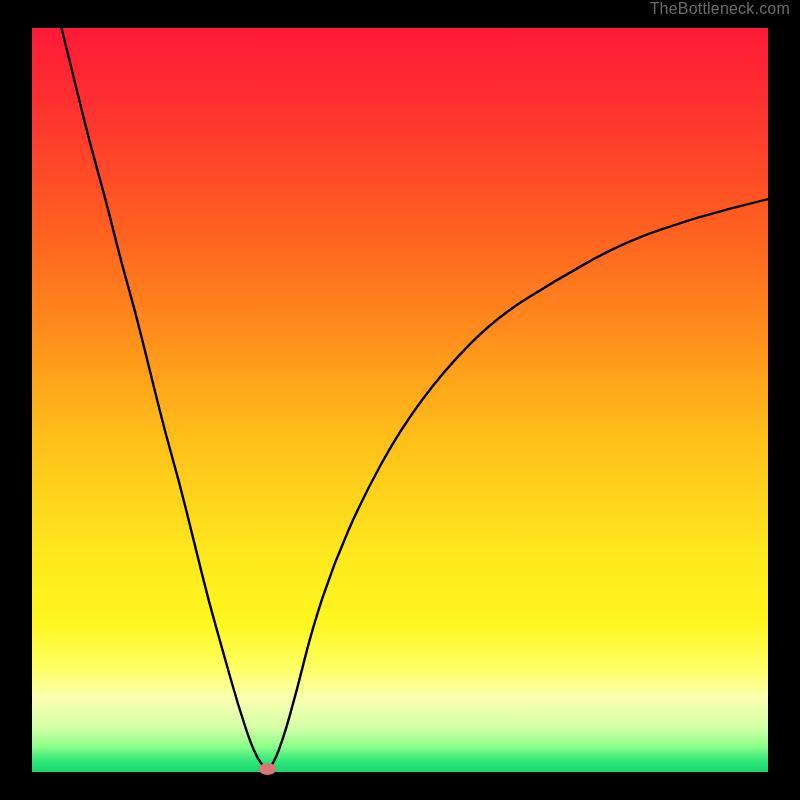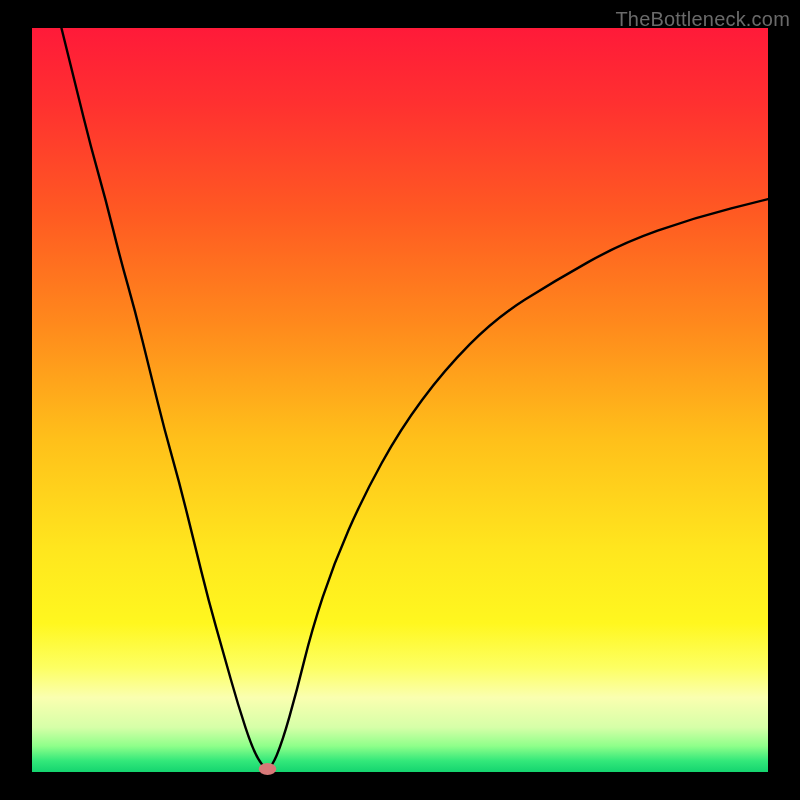--- a/index.html
+++ b/index.html
@@ -10,24 +10,24 @@
     background: #000000;
     overflow: hidden;
   }
   .container {
     position: relative;
     width: 800px;
     height: 800px;
   }
   .watermark {
     position: absolute;
-    top: 8px;
+    top: 0;
     right: 10px;
     font-family: Arial, Helvetica, sans-serif;
-    font-size: 20px;
+    font-size: 16px;
     font-weight: 500;
     color: #6a6a6a;
     z-index: 5;
     letter-spacing: 0.2px;
   }
   svg.plot {
     position: absolute;
     top: 0;
     left: 0;
     width: 800px;

